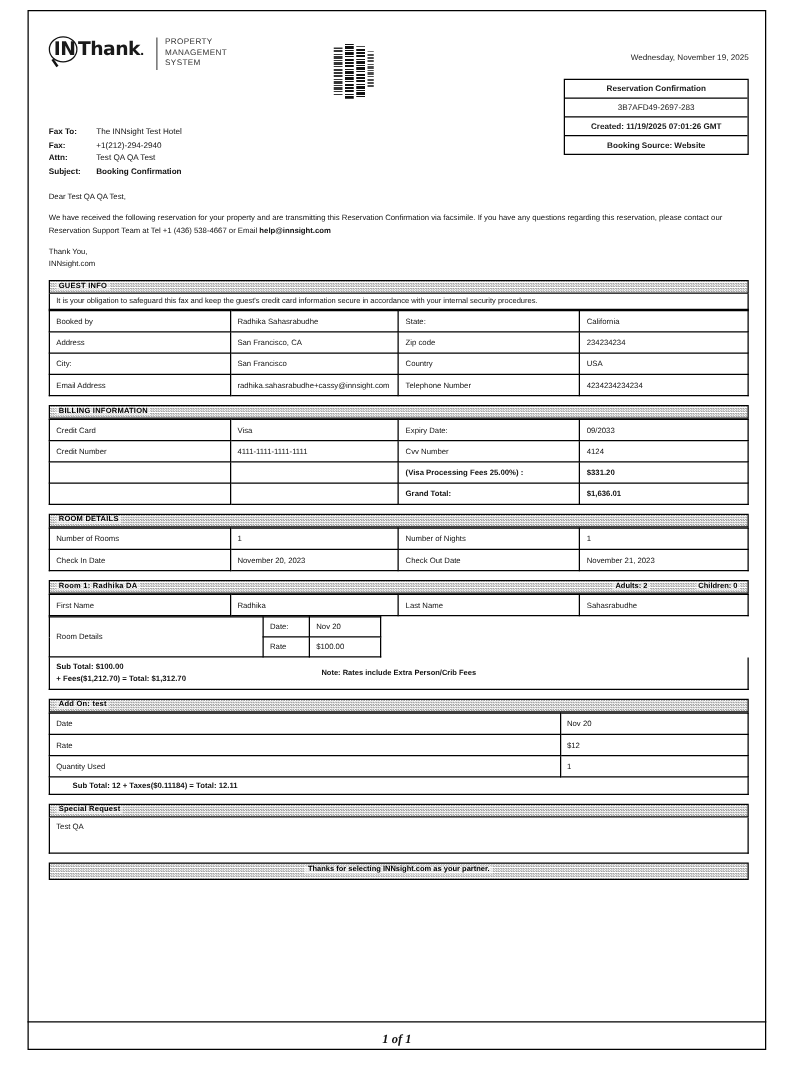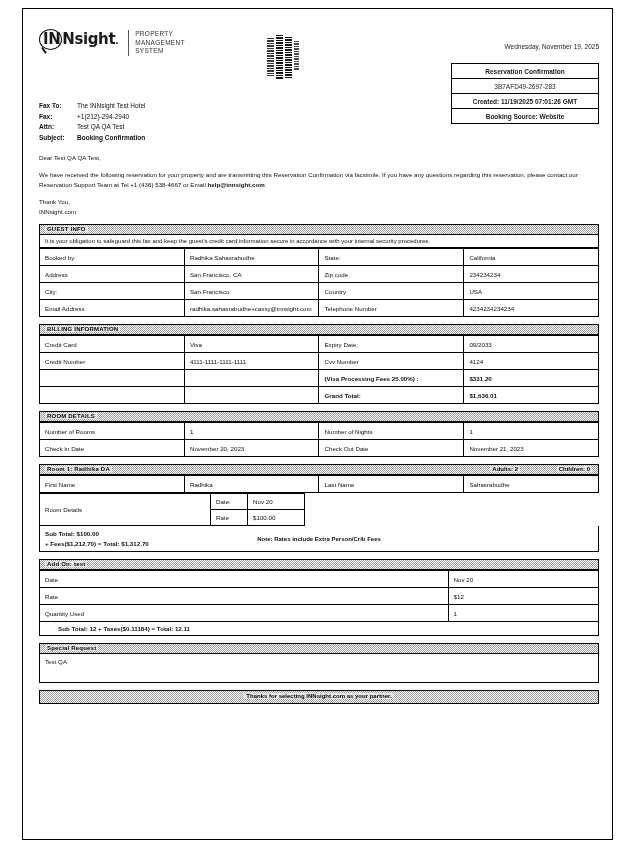--- a/index.html
+++ b/index.html
@@ -320,21 +320,21 @@
 </head>
 <body>
 
 <div class="page">
   <div class="sheet">
     <div class="inner">
 
       <div class="hdr">
 
         <div class="logo-block">
-          <div class="logo-mark"><span class="oval"><span>IN</span></span><span>Nsight</span><span class="logo-dot">.</span></div>
+          <div class="logo-mark"><span class="oval"><span>IN</span></span><span>Thank</span><span class="logo-dot">.</span></div>
           <div class="logo-divider"></div>
           <div class="logo-sub">
             <div>PROPERTY</div>
             <div>MANAGEMENT</div>
             <div>SYSTEM</div>
           </div>
         </div>
 
         <div class="barcode">
           <div class="bc-col c1"></div>
@@ -538,13 +538,16 @@
         <div class="special-body">Test QA</div>
       </div>
 
       <div class="thanks">
         <span>Thanks for selecting INNsight.com as your partner.</span>
       </div>
 
     </div>
   </div>
 
+  <div class="page-footer">
+    <span>1 of 1</span>
+  </div>
 </div>
 
 </body></html>

